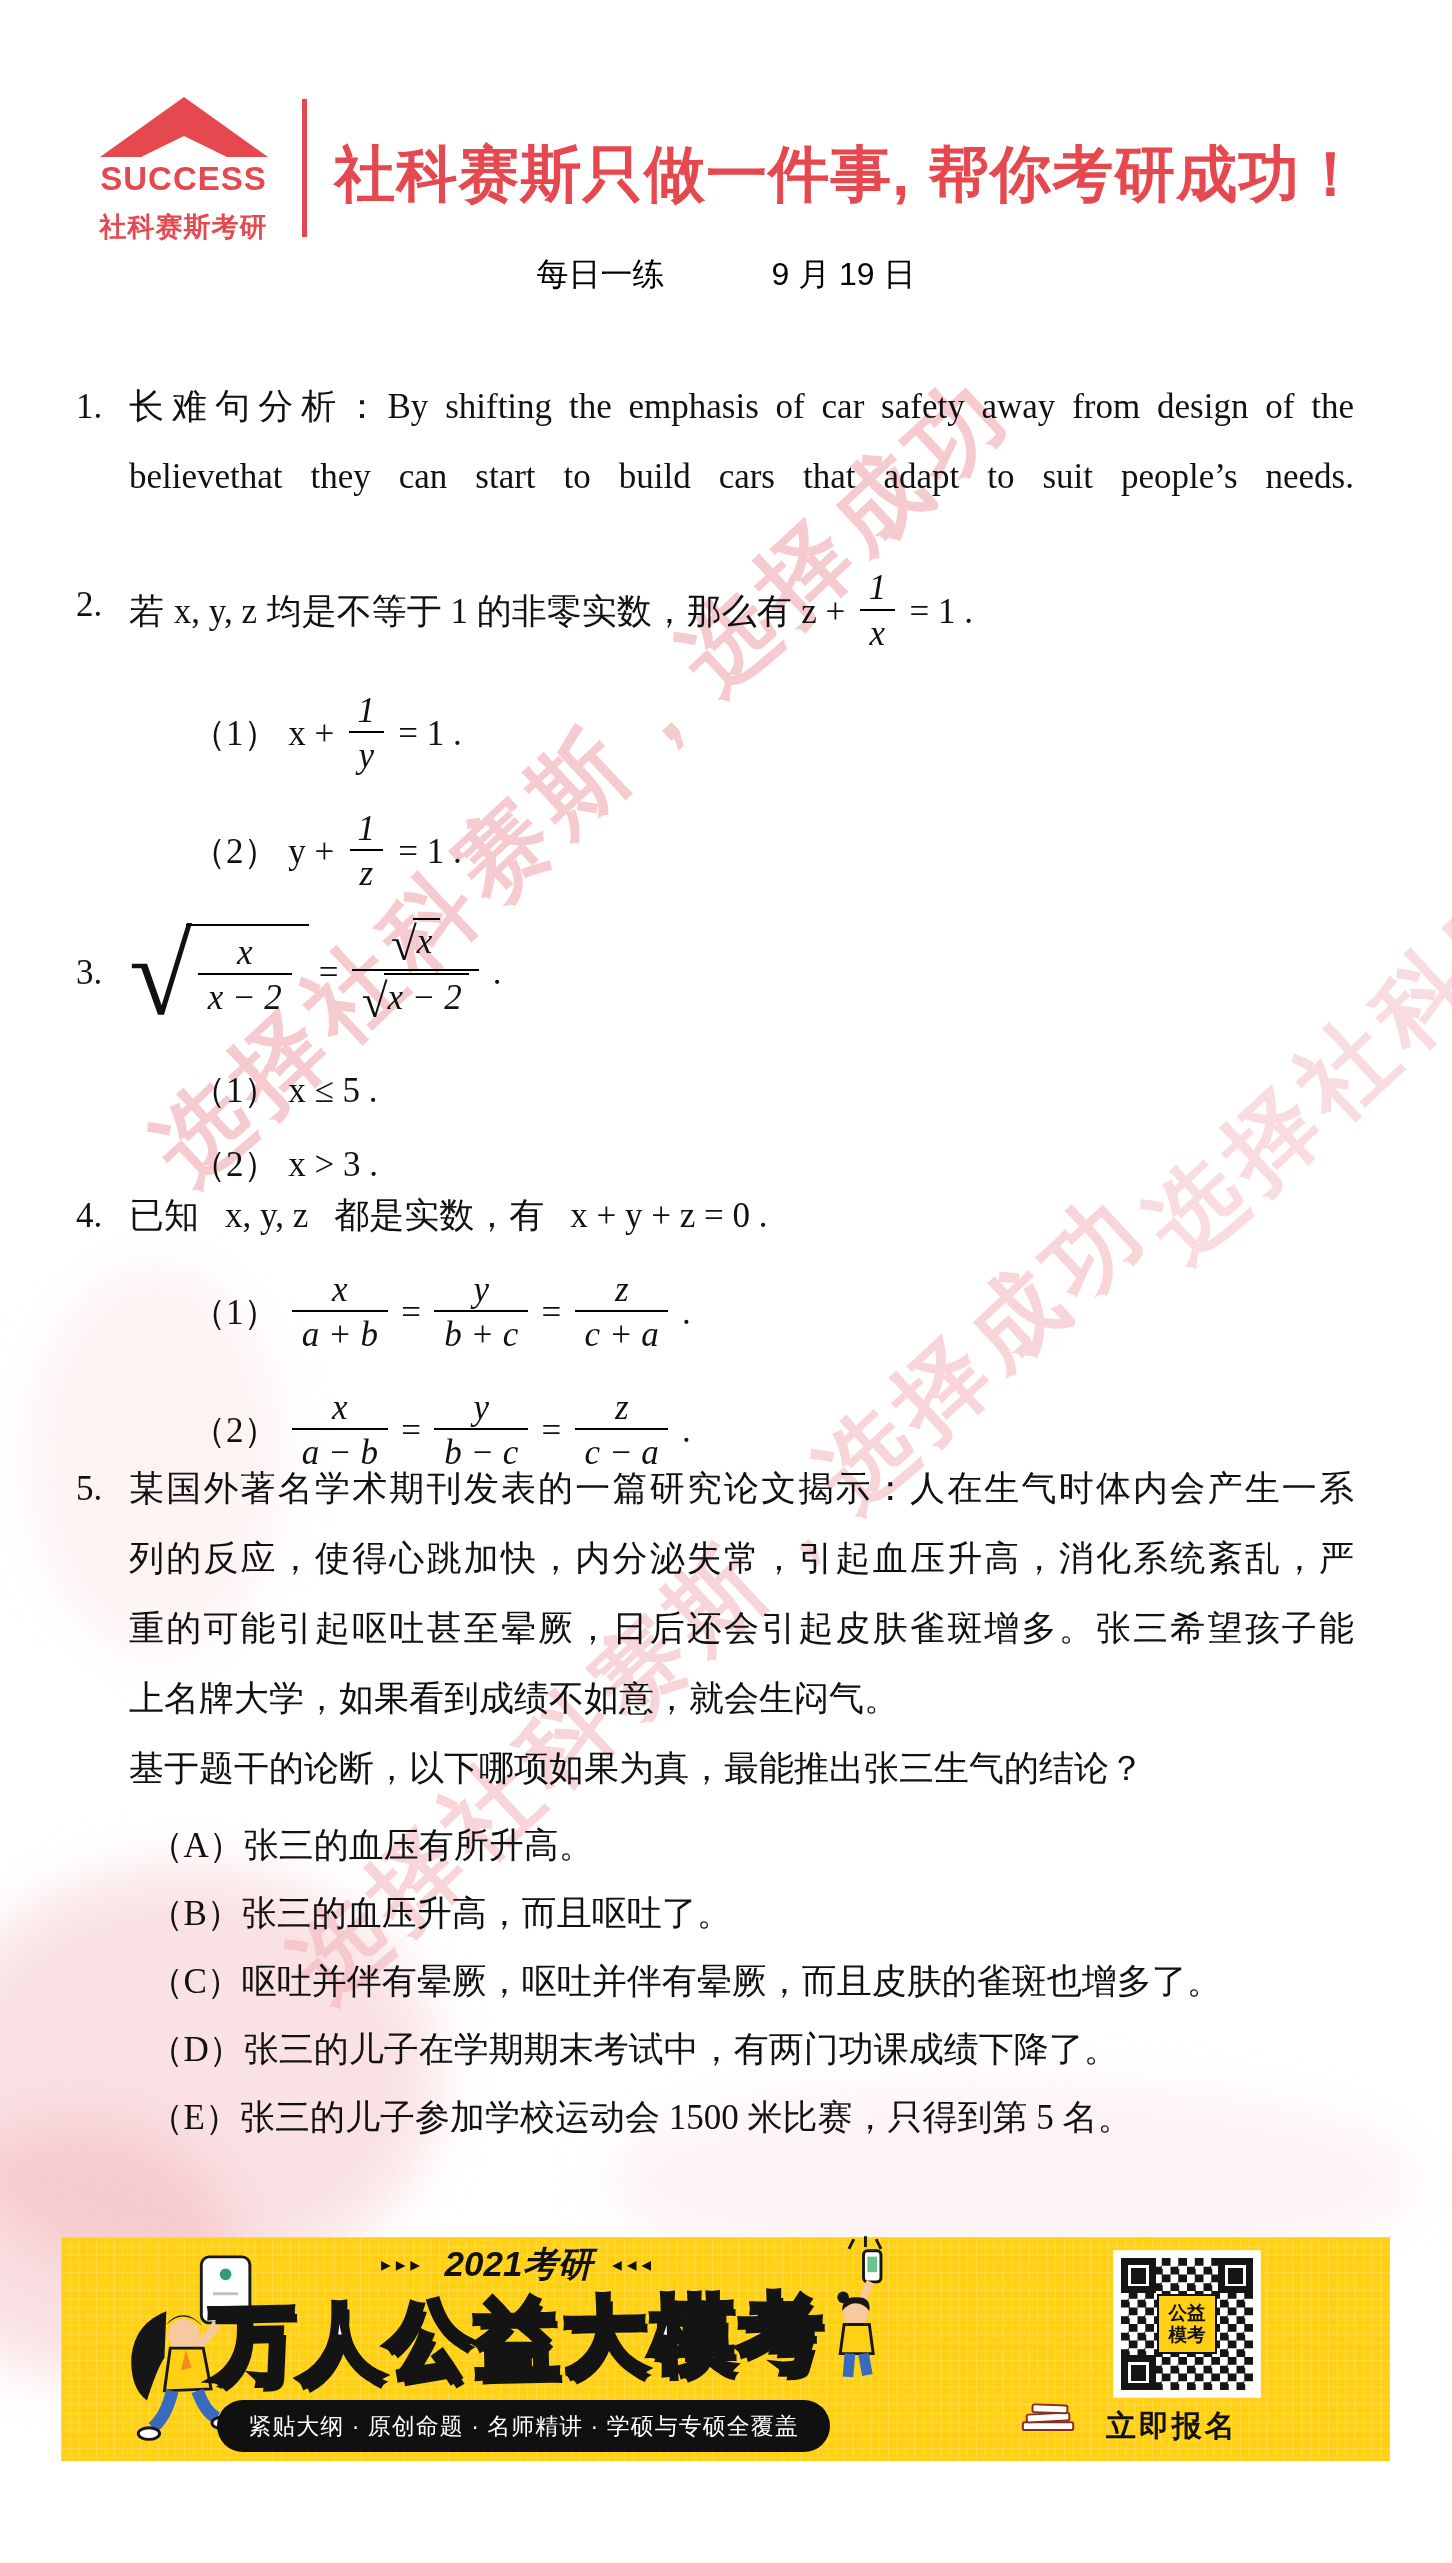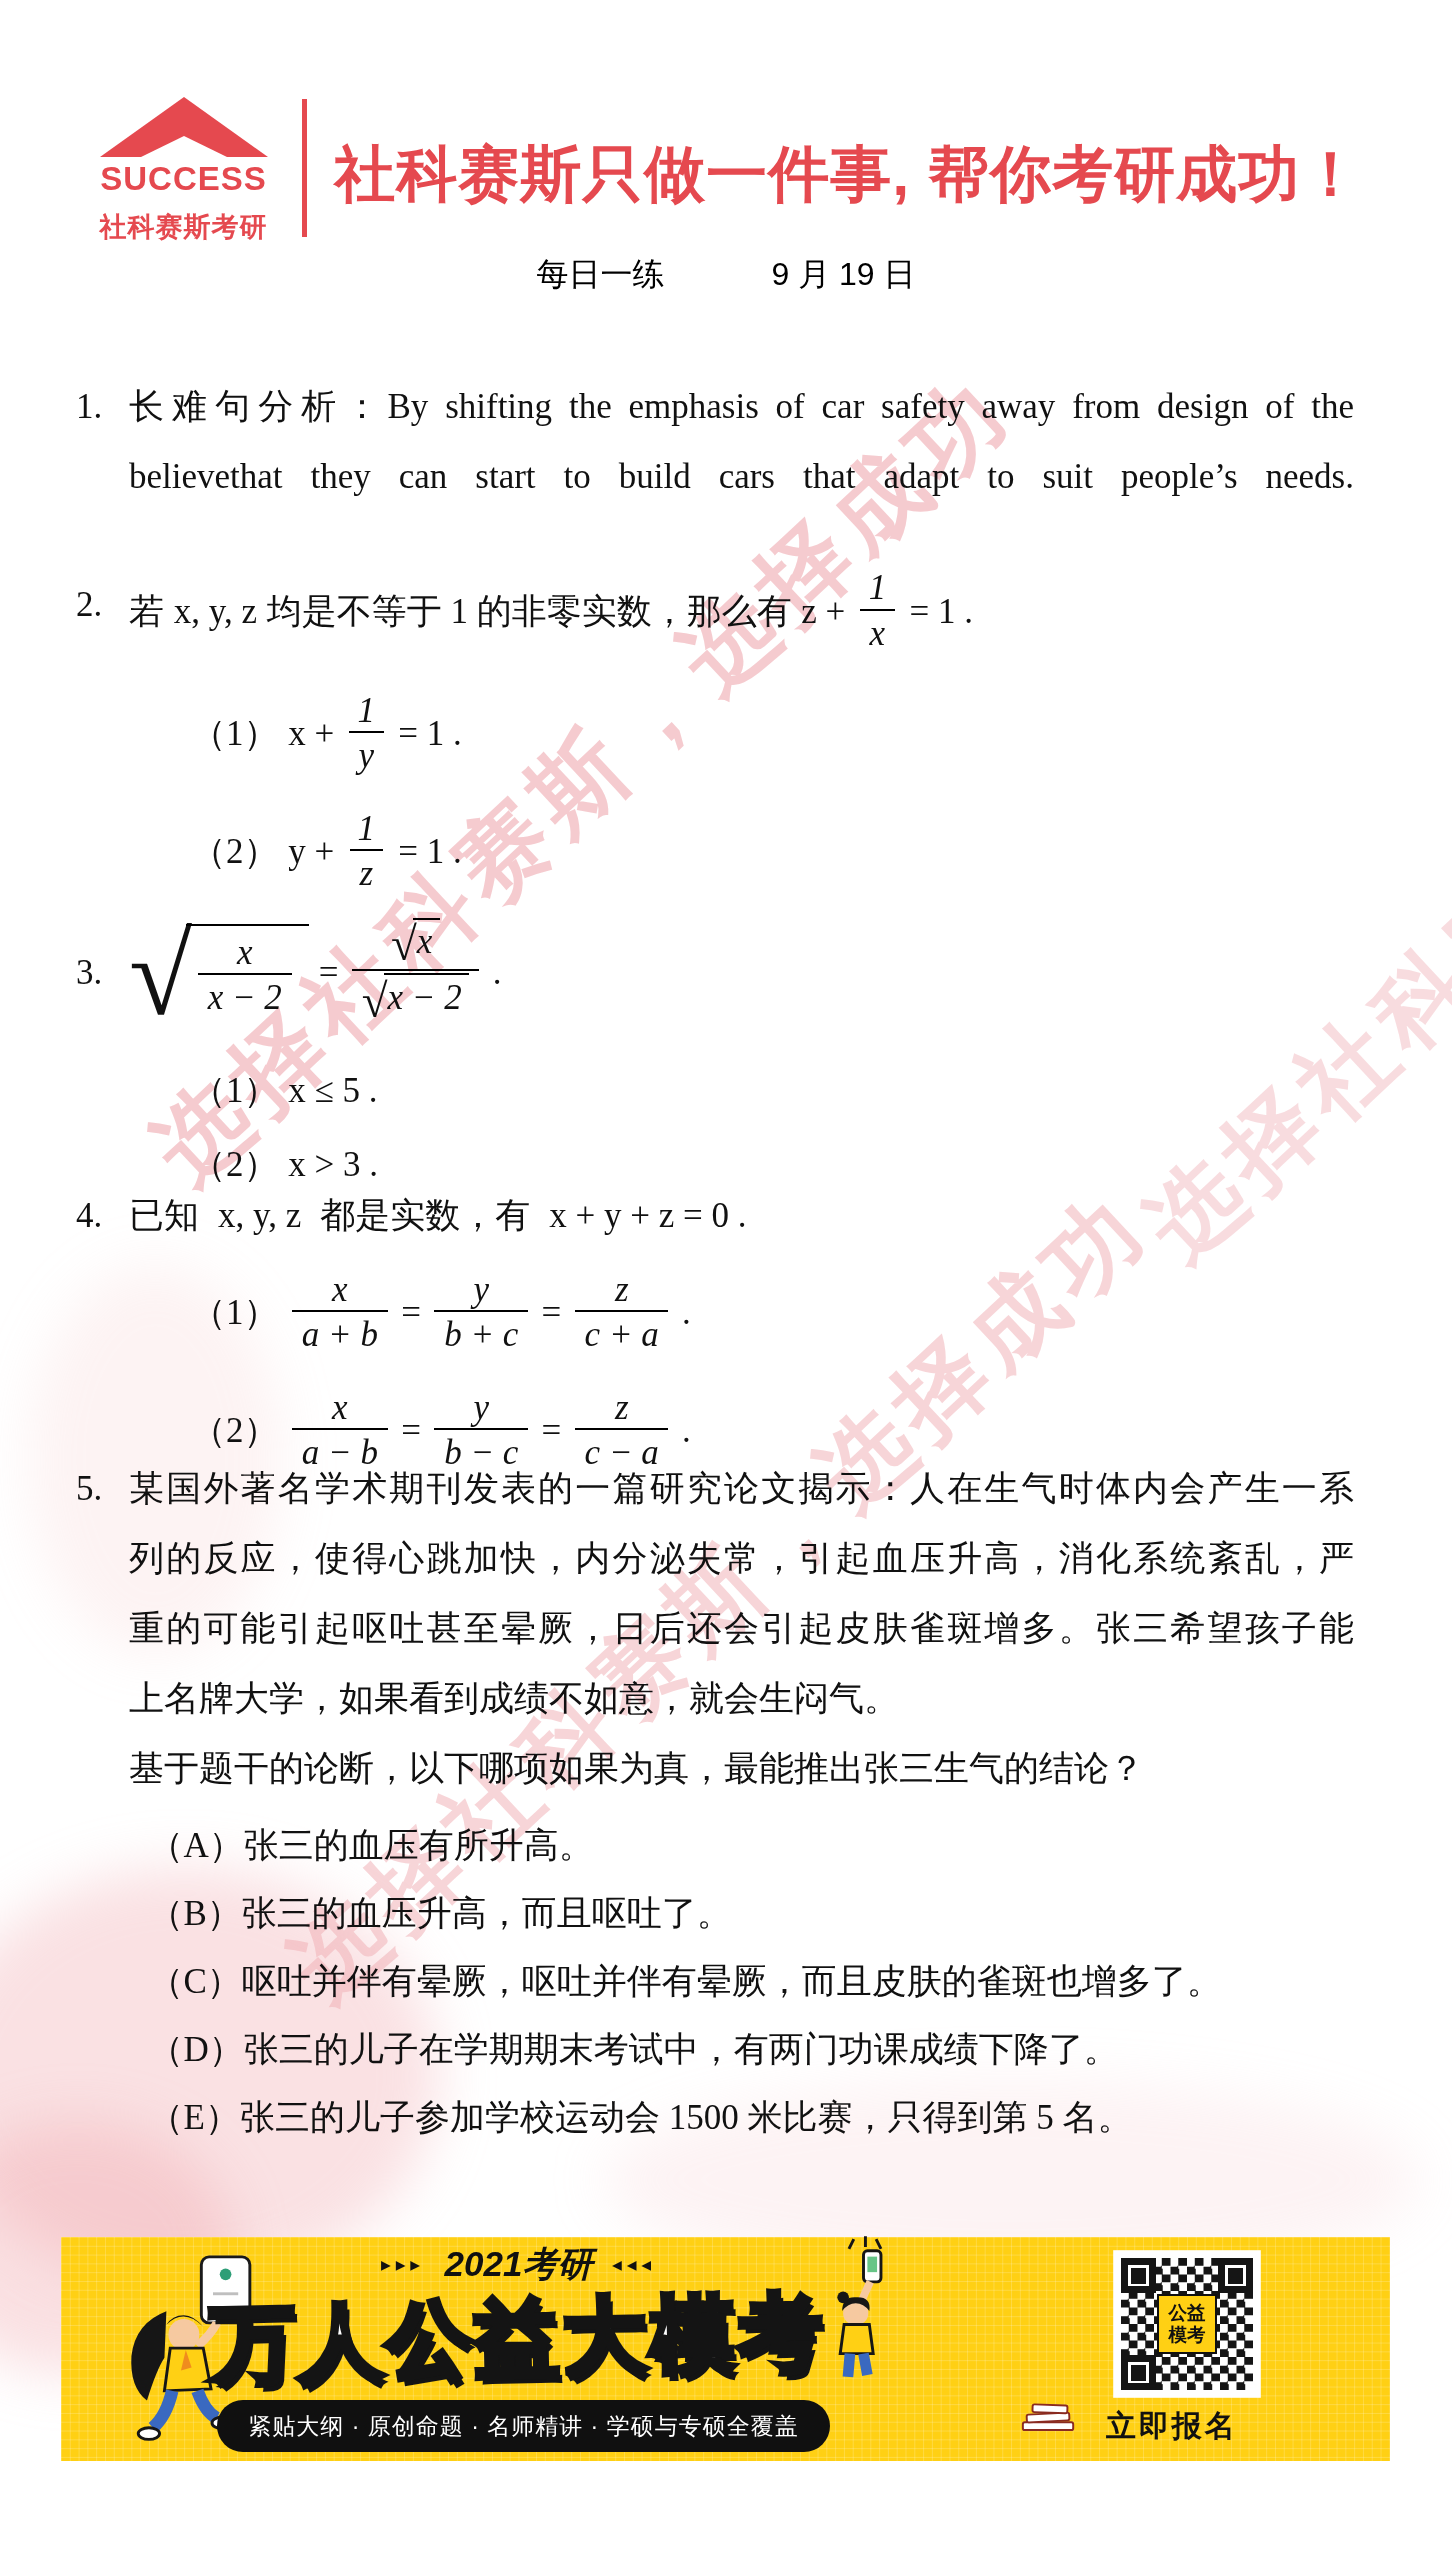--- a/index.html
+++ b/index.html
@@ -74,21 +74,21 @@
   .q2 .qnum{padding-top:25px;line-height:1.2;}
   .q2 .stem{height:105px;}
   .q2 .opt{height:97px;margin-top:21.4px;padding-left:62px;}
   .q3{top:919px;}
   .q3 .qnum{padding-top:33px;line-height:1.2;}
   .q3 .f3{height:107px;}
   .q3 .opt{height:60px;margin-top:13.6px;padding-left:62px;display:flex;align-items:center;gap:9.7px;}
   .q3 .opt.first{margin-top:35px;}
   .q4{top:1189px;}
   .q4 .qnum{line-height:54px;}
-  .q4 .stem{height:54px;line-height:54px;display:flex;align-items:center;gap:19px;}
+  .q4 .stem{height:54px;line-height:54px;display:flex;align-items:center;gap:26px;}
   .q4 .opt{height:97px;margin-top:21.4px;padding-left:62px;}
   .q5{top:1454px;}
   .q5opts{margin-top:7.8px;padding-left:19.5px;}
   .q5opt{height:68px;line-height:68px;overflow:hidden;}
 
   
   .banner{position:absolute;left:61px;top:2237px;width:1329px;height:224px;z-index:2;
       background-color:var(--yellow);
       background-image:linear-gradient(rgba(255,255,255,.20) 1px,transparent 1px),
                        linear-gradient(90deg,rgba(255,255,255,.20) 1px,transparent 1px);

